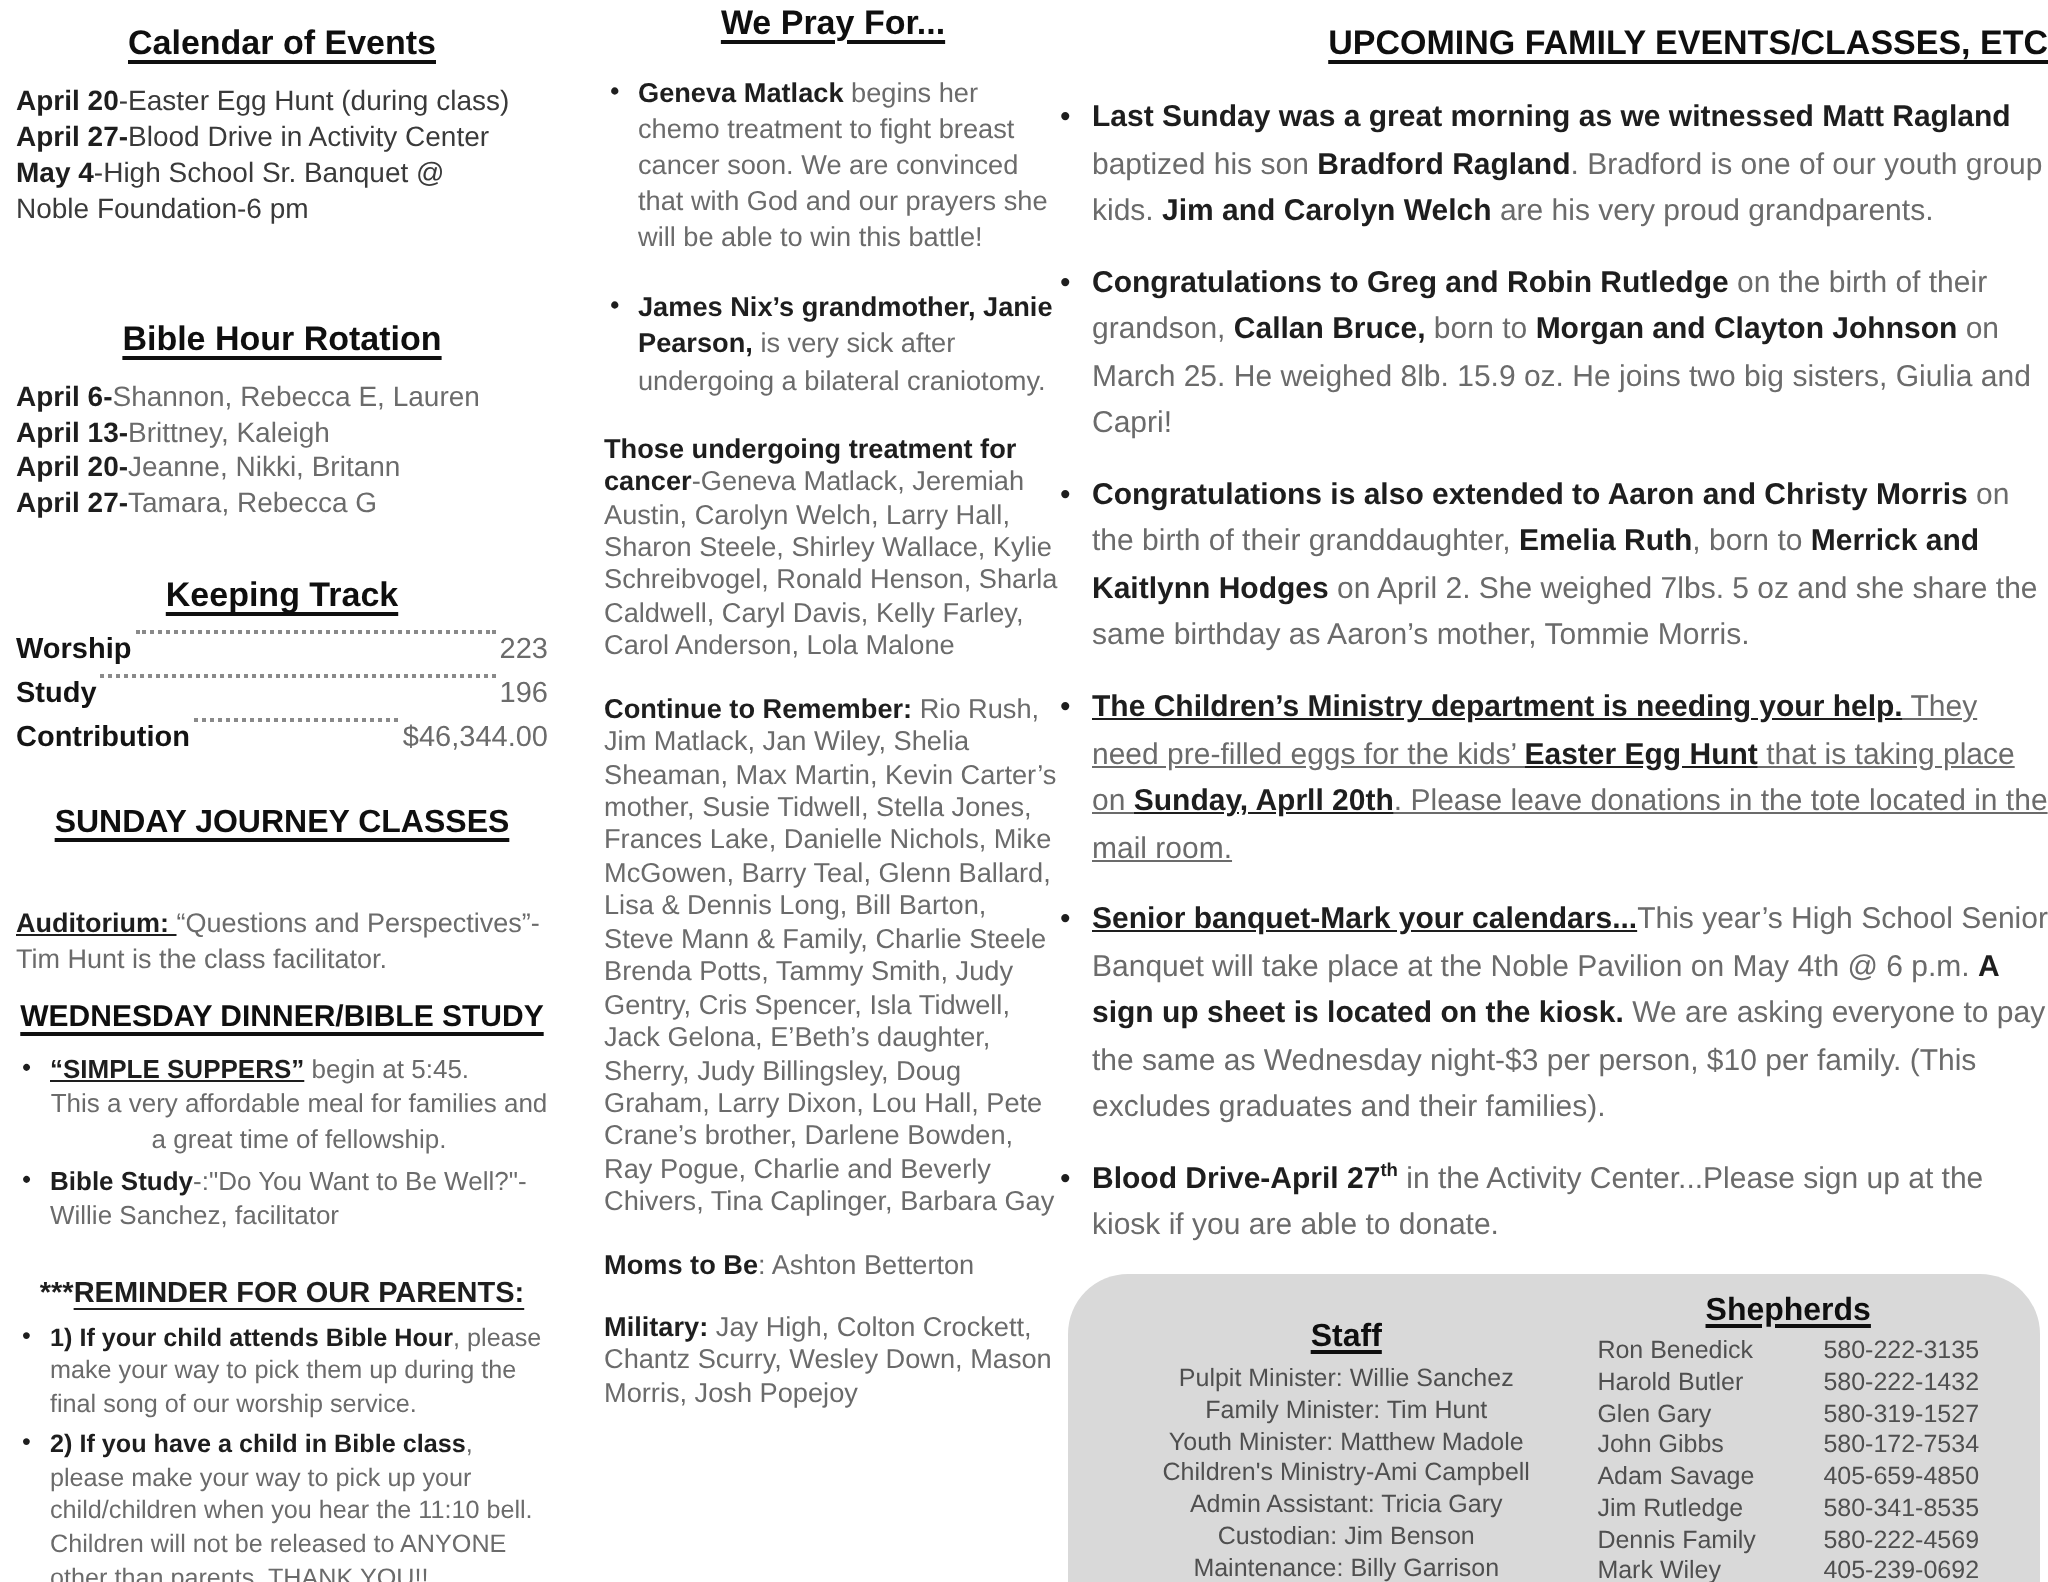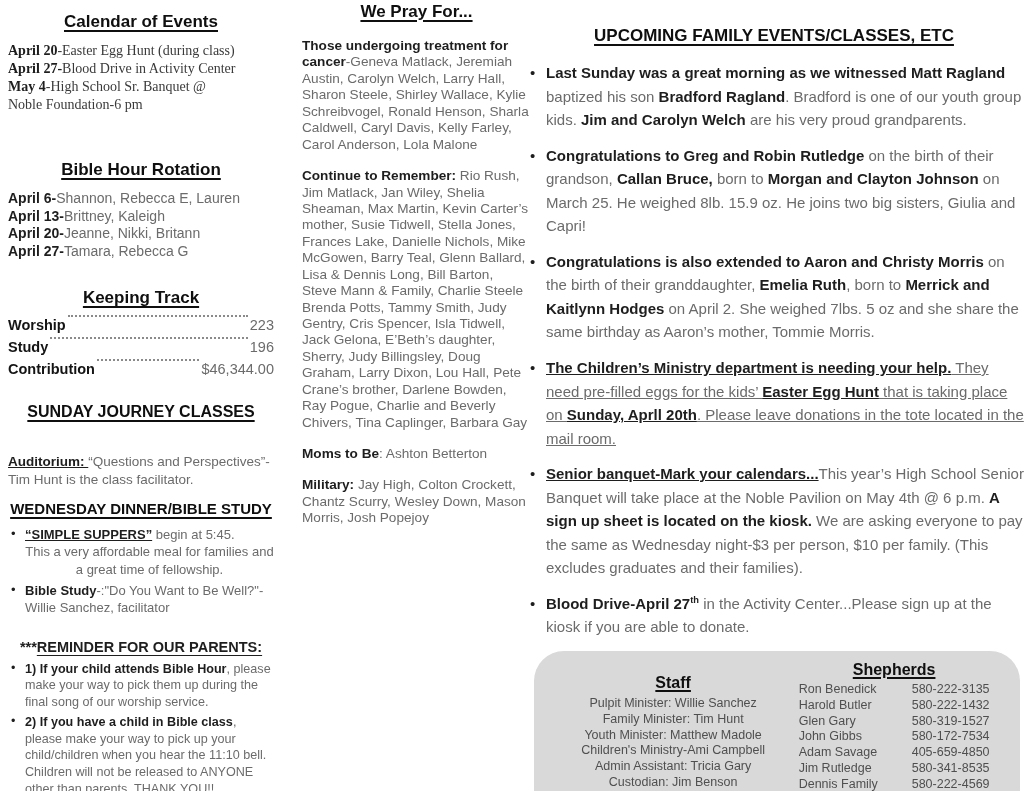--- a/index.html
+++ b/index.html
@@ -19,21 +19,21 @@
   .col-left { position:absolute; left:8px; top:6px; width:266px; }
   .col-left h2.big { font-size:17px; }
   .col-left h2.caps { font-size:15px; }
   .h-cal { margin:6px 0 10px; }
   .h-bible { margin:46px 0 10px; }
   .h-keep { margin:27px 0 7px; }
   .h-sunday { margin:22px 0 7px; font-size:16px !important; }
   .h-wed { margin:11px 0 9px; }
   .h-rem { margin:22px 0 6px; font-size:14.5px !important; text-decoration:none !important; }
 
-  .cal-lines { font-size:14px; line-height:1.28; color:#3a3a3a;font-family:Liberation Serif, serif; }
+  .cal-lines { font-size:14px; line-height:1.28; color:#3a3a3a; }
   .bible-lines { font-size:14px; line-height:1.28; color:#6b6b6b; }
 
   .kt-row { display:flex; align-items:flex-start; font-size:14.5px; line-height:1.5; color:#6b6b6b; }
   .kt-label { font-weight:700; color:#141414; }
   .kt-leader { flex:1; border-bottom:2px dotted #8a8a8a; margin:0 2px 4px 2px; }
 
   .sj-par { font-size:13.5px; line-height:1.35; color:#6b6b6b;margin-top:32px; }
 
   ul.blist { list-style:none; }
   ul.blist li { position:relative; padding-left:17px; }
@@ -49,21 +49,21 @@
   
   .col-mid { position:absolute; left:302px; top:0; width:229px; }
   .col-mid h2 { font-size:17px; margin:2px 0 16px; }
   .pray-list { font-size:13.6px; line-height:1.33; color:#6b6b6b; }
   .pray-list li { margin-bottom:17px; }
   .col-mid p { font-size:13.6px; line-height:1.2; color:#6b6b6b; margin-bottom:15px; }
   .col-mid p.tight { line-height:1.21; }
 
   
   .col-right { position:absolute; left:524px; top:4px; width:500px; }
-  .col-right h2 { font-size:17px; margin:22px 0 15px; }
+  .col-right h2 { font-size:17px; margin:8px 0 15px;text-align:right; }
   .events-list { font-size:15px; line-height:1.57; color:#6b6b6b; }
   .events-list li { margin-bottom:12px; padding-left:22px !important; }
   .events-list li::before { left:6px !important; top:0 !important; }
 
   
   .gray-box { margin-left:10px; margin-top:4px; width:486px; height:208px; background:#d9d9d9;
               border-radius:30px; padding:10px 22px 8px; overflow:hidden; }
   .box-cols { display:flex; }
   .staff-col { width:53%; padding-top:13px; text-align:center; }
   .shep-col { width:47%; }
@@ -128,20 +128,22 @@
     <h2 class="h-rem"><span class="b">***</span><span class="b u">REMINDER FOR OUR PARENTS:</span></h2>
     <ul class="blist rem-list">
       <li><span class="b">1) If your child attends Bible Hour</span><span>, please make your way to pick them up during the final song of our worship service.</span></li>
       <li><span class="b">2) If you have a child in Bible class</span><span>, please make your way to pick up your child/children when you hear the 11:10 bell. Children will not be released to ANYONE other than parents. THANK YOU!!</span></li>
     </ul>
   </div>
 
   <div class="col-mid">
     <h2>We Pray For...</h2>
     <ul class="blist pray-list">
+      <li><span class="b">Geneva Matlack</span><span> begins her chemo treatment to fight breast cancer soon. We are convinced that with God and our prayers she will be able to win this battle!</span></li>
+      <li><span class="b">James Nix’s grandmother, Janie Pearson,</span><span>  is very sick after undergoing a bilateral craniotomy.</span></li>
     </ul>
     <p class="tight"><span class="b">Those undergoing treatment for cancer</span><span>-Geneva Matlack, Jeremiah Austin, Carolyn Welch, Larry Hall, Sharon Steele,  Shirley Wallace, Kylie Schreibvogel, Ronald Henson, Sharla Caldwell, Caryl Davis, Kelly Farley, Carol Anderson, Lola Malone</span></p>
     <p class="tight"><span class="b">Continue to Remember:</span><span> Rio Rush, Jim Matlack, Jan Wiley, Shelia Sheaman, Max Martin, Kevin Carter’s mother, Susie Tidwell, Stella Jones, Frances Lake, Danielle Nichols, Mike McGowen, Barry Teal, Glenn Ballard, Lisa &amp; Dennis Long, Bill Barton, Steve Mann &amp; Family, Charlie Steele Brenda Potts, Tammy Smith, Judy Gentry, Cris Spencer, Isla Tidwell, Jack Gelona, E’Beth’s daughter, Sherry, Judy Billingsley, Doug Graham, Larry Dixon, Lou Hall, Pete Crane’s brother, Darlene Bowden,  Ray Pogue, Charlie and Beverly Chivers, Tina Caplinger, Barbara Gay</span></p>
     <p><span class="b">Moms to Be</span><span>: Ashton Betterton</span></p>
     <p><span class="b">Military:</span><span> Jay High, Colton Crockett, Chantz Scurry, Wesley Down, Mason Morris, Josh Popejoy</span></p>
   </div>
 
   <div class="col-right">
     <h2>UPCOMING FAMILY EVENTS/CLASSES, ETC</h2>
     <ul class="blist events-list">

